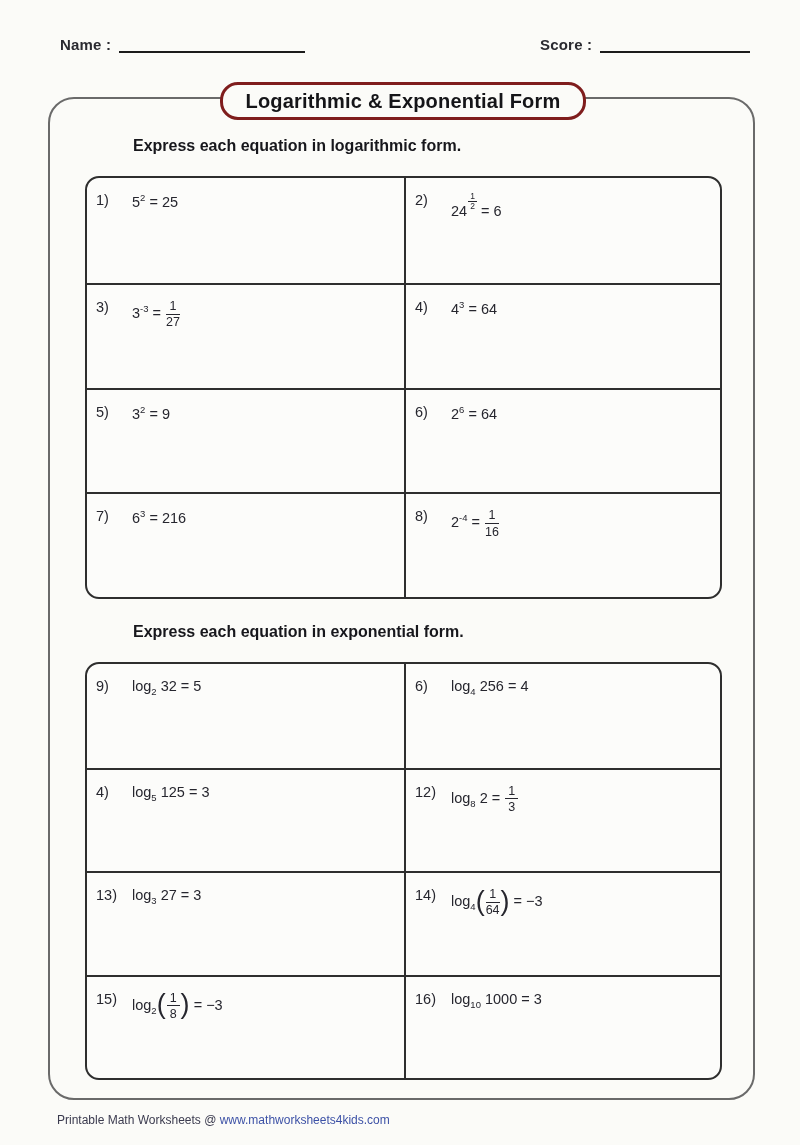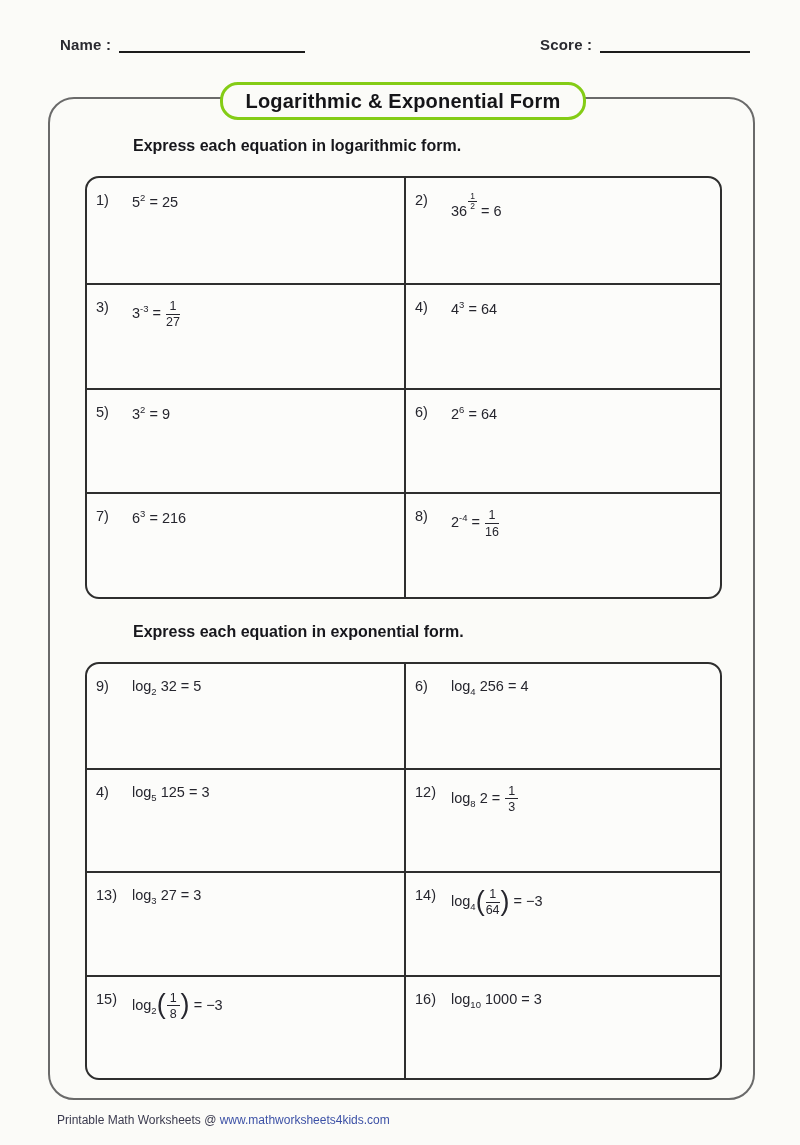--- a/index.html
+++ b/index.html
@@ -19,21 +19,21 @@
   #score-field .field-line { width:150px; }
 
   
   .outer-box {
     position:absolute; left:48px; top:97px; width:707px; height:1003px;
     border:2px solid #6a6a6a; border-radius:26px; background:transparent;
   }
   
   .title-box {
     position:absolute; left:220px; top:82px; width:366px; height:38px;
-    background:#fbfbf8; border:3px solid #84cc16; border-radius:18px;
+    background:#fbfbf8; border:3px solid #7f1d1d; border-radius:18px;
     display:flex; align-items:center; justify-content:center;
   }
   .title-box span { font-weight:bold; font-size:20px; color:#151518; letter-spacing:0.2px; }
 
   .instruction { position:absolute; left:85px; font-weight:bold; font-size:16px; color:#17171c;margin-left:48px; }
   #instruction-1 { top:137px; }
   #instruction-2 { top:623px; }
 
   
   .ptable {
@@ -89,21 +89,21 @@
   </div>
 
   <div class="instruction" id="instruction-1">Express each equation in logarithmic form.</div>
   <div class="ptable" id="table-0">
       <div class="cell">
         <span class="prob-num">1)</span>
         <span class="eq"><span>5</span><span class="sup">2</span><span> = 25</span></span>
       </div>
       <div class="cell">
         <span class="prob-num">2)</span>
-        <span class="eq"><span>36</span><span class="supfrac"><span class="fnum">1</span><span class="fden">2</span></span><span> = 6</span></span>
+        <span class="eq"><span>24</span><span class="supfrac"><span class="fnum">1</span><span class="fden">2</span></span><span> = 6</span></span>
       </div>
       <div class="cell">
         <span class="prob-num">3)</span>
         <span class="eq"><span>3</span><span class="sup">-3</span><span> = </span><span class="frac"><span class="fnum">1</span><span class="fden">27</span></span></span>
       </div>
       <div class="cell">
         <span class="prob-num">4)</span>
         <span class="eq"><span>4</span><span class="sup">3</span><span> = 64</span></span>
       </div>
       <div class="cell">

